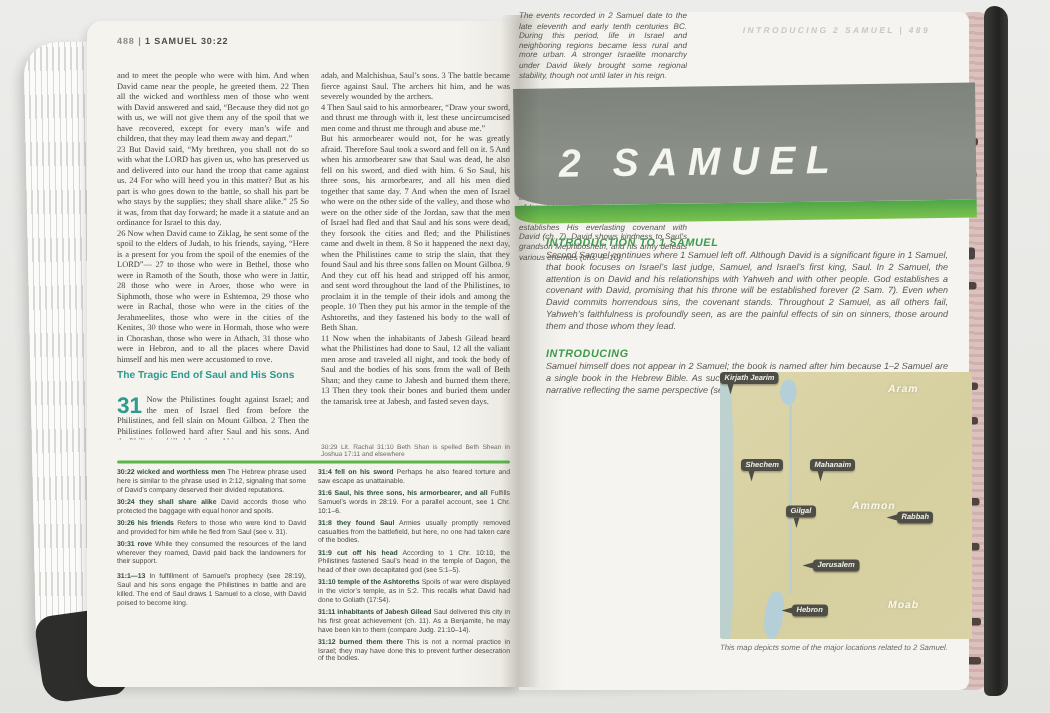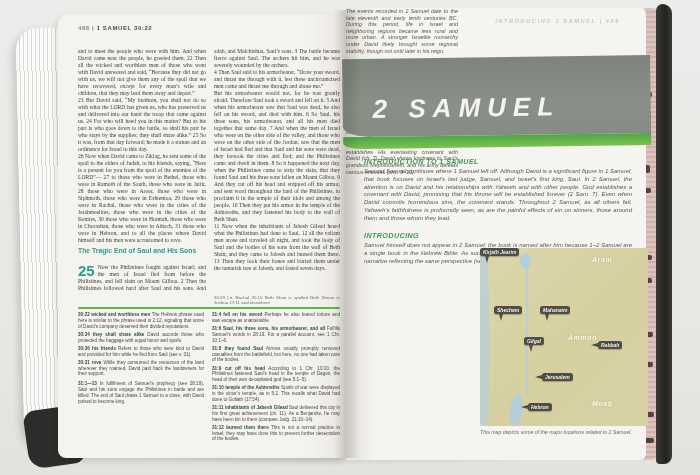--- a/index.html
+++ b/index.html
@@ -126,21 +126,21 @@
       <span>488</span>
       <span>|</span>
       <span class="ref">1 SAMUEL 30:22</span>
     </div>
     <div class="scol" id="scol1">
       <span>and to meet the people who were with him. And when David came near the people, he greeted them. 22 Then all the wicked and worthless men of those who went with David answered and said, “Because they did not go with us, we will not give them any of the spoil that we have recovered, except for every man’s wife and children, that they may lead them away and depart.”
 23 But David said, “My brethren, you shall not do so with what the LORD has given us, who has preserved us and delivered into our hand the troop that came against us. 24 For who will heed you in this matter? But as his part is who goes down to the battle, so shall his part be who stays by the supplies; they shall share alike.” 25 So it was, from that day forward; he made it a statute and an ordinance for Israel to this day.
 26 Now when David came to Ziklag, he sent some of the spoil to the elders of Judah, to his friends, saying, “Here is a present for you from the spoil of the enemies of the LORD”— 27 to those who were in Bethel, those who were in Ramoth of the South, those who were in Jattir, 28 those who were in Aroer, those who were in Siphmoth, those who were in Eshtemoa, 29 those who were in Rachal, those who were in the cities of the Jerahmeelites, those who were in the cities of the Kenites, 30 those who were in Hormah, those who were in Chorashan, those who were in Athach, 31 those who were in Hebron, and to all the places where David himself and his men were accustomed to rove.</span>
       <div id="lp-subhead">The Tragic End of Saul and His Sons</div>
       <div style="white-space:normal;text-align:justify;">
-        <span id="chapnum">25</span><span>Now the Philistines fought against Israel; and the men of Israel fled from before the Philistines, and fell slain on Mount Gilboa. 2 Then the Philistines followed hard after Saul and his sons. And the Philistines killed Jonathan, Abin-</span>
+        <span id="chapnum">31</span><span>Now the Philistines fought against Israel; and the men of Israel fled from before the Philistines, and fell slain on Mount Gilboa. 2 Then the Philistines followed hard after Saul and his sons. And the Philistines killed Jonathan, Abin-</span>
       </div>
     </div>
     <div class="scol" id="scol2">
       <span>adab, and Malchishua, Saul’s sons. 3 The battle became fierce against Saul. The archers hit him, and he was severely wounded by the archers.
 4 Then Saul said to his armorbearer, “Draw your sword, and thrust me through with it, lest these uncircumcised men come and thrust me through and abuse me.”
 But his armorbearer would not, for he was greatly afraid. Therefore Saul took a sword and fell on it. 5 And when his armorbearer saw that Saul was dead, he also fell on his sword, and died with him. 6 So Saul, his three sons, his armorbearer, and all his men died together that same day. 7 And when the men of Israel who were on the other side of the valley, and those who were on the other side of the Jordan, saw that the men of Israel had fled and that Saul and his sons were dead, they forsook the cities and fled; and the Philistines came and dwelt in them. 8 So it happened the next day, when the Philistines came to strip the slain, that they found Saul and his three sons fallen on Mount Gilboa. 9 And they cut off his head and stripped off his armor, and sent word throughout the land of the Philistines, to proclaim it in the temple of their idols and among the people. 10 Then they put his armor in the temple of the Ashtoreths, and they fastened his body to the wall of Beth Shan.
 11 Now when the inhabitants of Jabesh Gilead heard what the Philistines had done to Saul, 12 all the valiant men arose and traveled all night, and took the body of Saul and the bodies of his sons from the wall of Beth Shan; and they came to Jabesh and burned them there. 13 Then they took their bones and buried them under the tamarisk tree at Jabesh, and fasted seven days.</span>
     </div>
     <div id="lp-footnote">30:29 Lit. Rachal   31:10 Beth Shan is spelled Beth Shean in Joshua 17:11 and elsewhere</div>
     <div id="lp-rule"></div>

